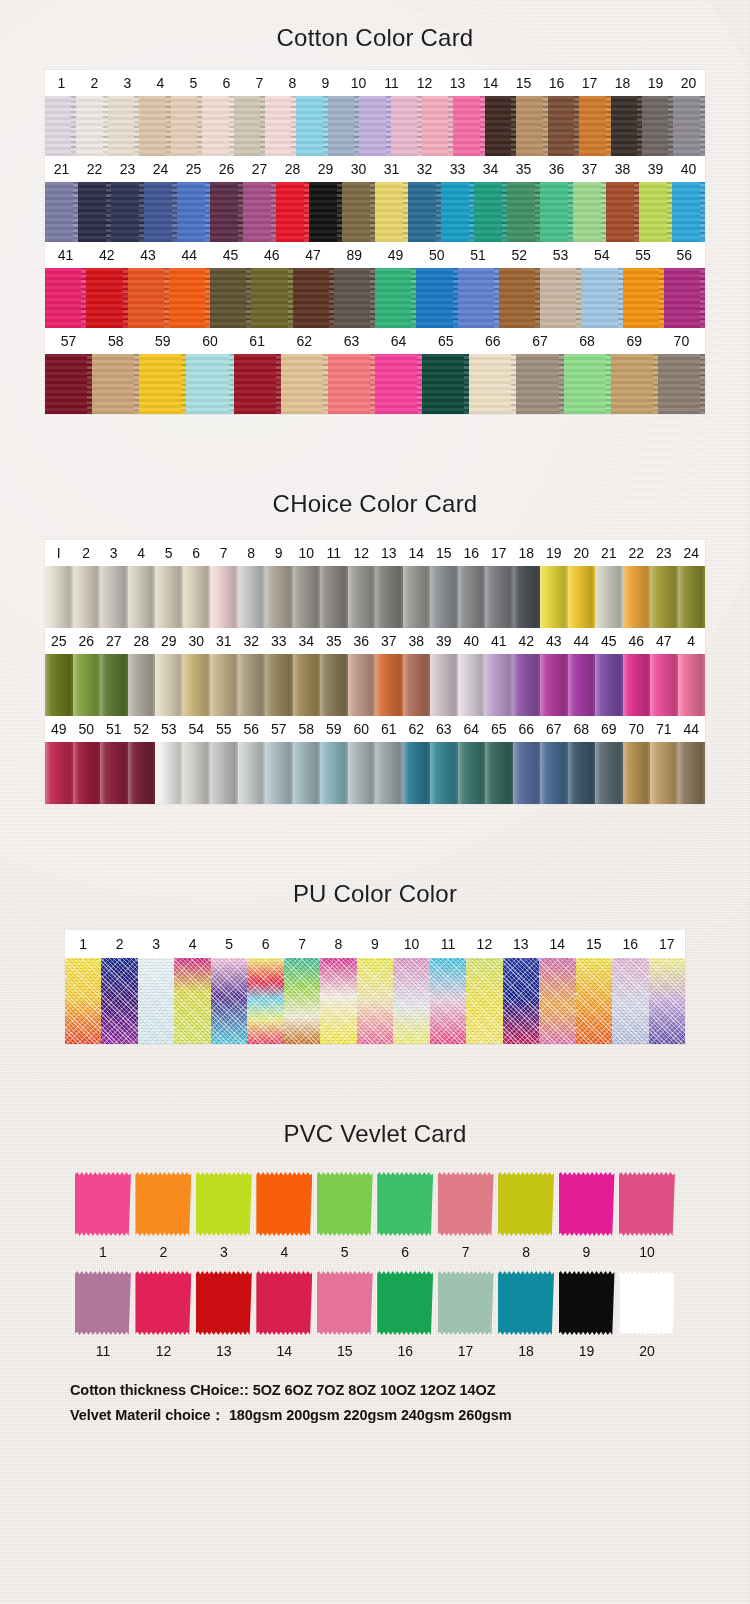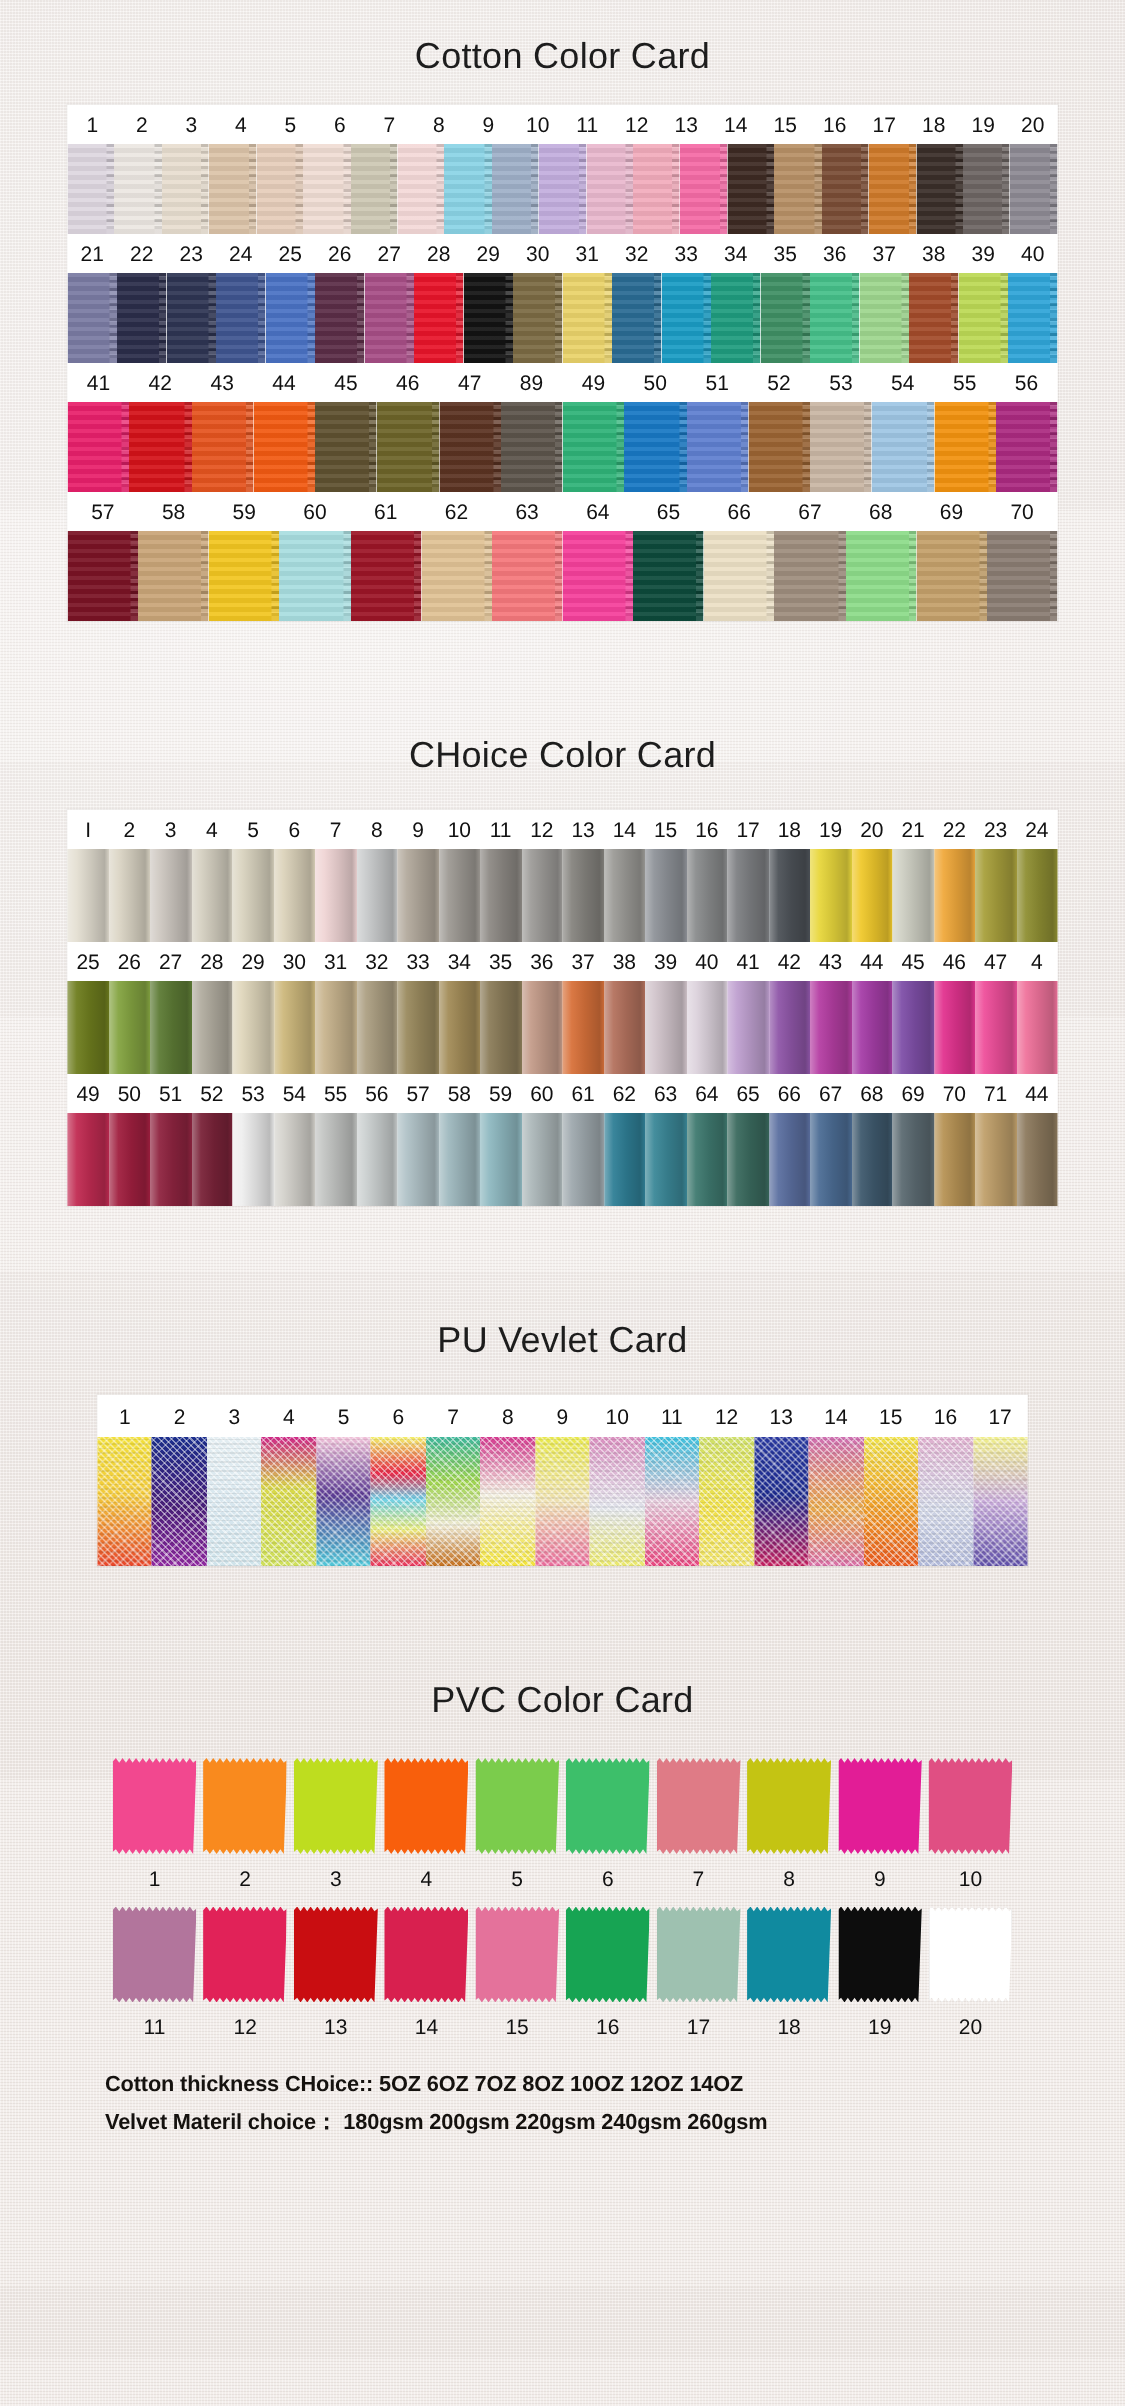--- a/index.html
+++ b/index.html
@@ -471,21 +471,21 @@
             <div class="sw" style="background: rgb(76, 109, 149);"></div>
             <div class="sw" style="background: rgb(63, 90, 110);"></div>
             <div class="sw" style="background: rgb(92, 107, 114);"></div>
             <div class="sw" style="background: rgb(183, 147, 85);"></div>
             <div class="sw" style="background: rgb(192, 160, 107);"></div>
             <div class="sw" style="background: rgb(141, 122, 94);"></div>
           </div>
         </div>
       </div>
       <div style="margin-top: 40px; padding-bottom: 36px;">
-        <div class="sec-title">PU Vevlet Card</div>
+        <div class="sec-title">PU Color Color</div>
         <div class="strip-block pu" style="width: 620px; margin-top: 22px;">
           <div class="num-row" style="height: 28px;">
             <span>1</span>
             <span>2</span>
             <span>3</span>
             <span>4</span>
             <span>5</span>
             <span>6</span>
             <span>7</span>
             <span>8</span>
@@ -514,21 +514,21 @@
             <div class="sw" style="background: linear-gradient(rgb(207, 224, 106) 0%, rgb(240, 224, 74) 55%, rgb(238, 226, 106) 100%);"></div>
             <div class="sw" style="background: linear-gradient(rgb(42, 57, 160) 0%, rgb(28, 42, 140) 45%, rgb(196, 31, 94) 100%);"></div>
             <div class="sw" style="background: linear-gradient(rgb(207, 111, 178) 0%, rgb(232, 168, 74) 55%, rgb(216, 111, 168) 100%);"></div>
             <div class="sw" style="background: linear-gradient(rgb(240, 226, 74) 0%, rgb(239, 159, 42) 55%, rgb(232, 88, 31) 100%);"></div>
             <div class="sw" style="background: linear-gradient(rgb(223, 176, 207) 0%, rgb(207, 212, 228) 55%, rgb(176, 184, 216) 100%);"></div>
             <div class="sw" style="background: linear-gradient(rgb(240, 239, 138) 0%, rgb(198, 168, 216) 50%, rgb(95, 79, 168) 100%);"></div>
           </div>
         </div>
       </div>
       <div style="margin-top: 40px; padding-bottom: 14px;">
-        <div class="sec-title">PVC Color Card</div>
+        <div class="sec-title">PVC Vevlet Card</div>
         <div class="pvc-grid" style="margin-top: 24px;">
           <div class="pvc-row">
             <div class="pvc-cell">
               <div class="pvc-chip" style="background: rgb(242, 72, 143);"></div>
               <div class="pvc-num">1</div>
             </div>
             <div class="pvc-cell">
               <div class="pvc-chip" style="background: rgb(249, 138, 30);"></div>
               <div class="pvc-num">2</div>
             </div>

